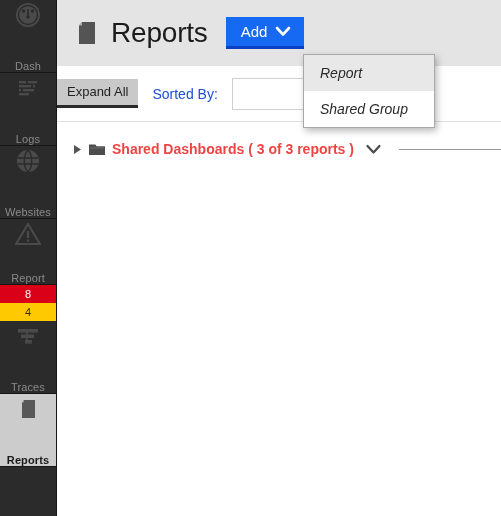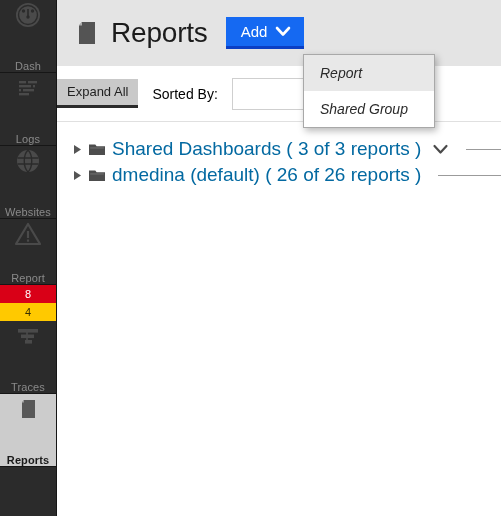--- a/index.html
+++ b/index.html
@@ -99,21 +99,21 @@
     background: #c9c9c9;
     border: none;
     border-bottom: 3px solid #2b2b2b;
     color: #1f1f1f;
     font-size: 13px;
     font-family: "Liberation Sans", sans-serif;
     padding: 6px 10px 5px;
     cursor: pointer;
     line-height: 1.1;
   }
-  #sorted-by-label { font-size: 14px; color: #000000; white-space: nowrap; }
+  #sorted-by-label { font-size: 14px; color: #1d4ed8; white-space: nowrap; }
   #sort-select {
     width: 160px; height: 32px;
     background: #ffffff;
     border: 1px solid #cfcfcf;
     display: flex; align-items: center; justify-content: flex-end;
     padding-right: 10px;
     cursor: pointer;
   }
   #sort-select .sel-val {
     flex: 1 1 auto; font-size: 13px; color: #333;
@@ -126,21 +126,21 @@
   .tree-row {
     display: flex; align-items: center;
     height: 26px;
     padding-left: 16px;
     cursor: pointer;
     gap: 7px;
   }
   .tree-row .caret svg { display:block; }
   .tree-row .folder svg { display:block; }
   .tree-row .row-label {
-    font-size: 19px; color: #0369a1; white-space: nowrap;
+    font-size: 14px; color: #ef4444; white-space: nowrap; font-weight: bold;
   }
   .tree-row .row-chev { margin-left: 4px; }
   .tree-row .row-chev svg { display:block; }
   .tree-row .row-rule {
     flex: 1 1 auto; height: 1px; background: #9b9b9b; margin-left: 10px; margin-right: -2px;
   }
 
   
   #add-menu {
     position: absolute;
@@ -303,35 +303,20 @@
         </span>
         <span class="row-label">Shared Dashboards ( 3 of 3 reports )</span>
         <span class="row-chev">
           <svg width="17" height="11" viewBox="0 0 17 11">
             <path d="M2.5 2 L8.5 8.5 L14.5 2" fill="none" stroke="#4a4a4a" stroke-width="2.2" stroke-linecap="round" stroke-linejoin="round"></path>
           </svg>
         </span>
         <span class="row-rule"></span>
       </div>
 
-      <div class="tree-row">
-        <span class="caret">
-          <svg width="9" height="11" viewBox="0 0 9 11">
-              <path d="M1 1 L8 5.5 L1 10 Z" fill="#555555"></path>
-            </svg>
-        </span>
-        <span class="folder">
-          <svg width="16" height="13" viewBox="0 0 16 13">
-            <path d="M0 1.5 L6.3 1.5 L7.6 3.2 L16 3.2 L16 12 L0 12 Z" fill="#4d4d4d"></path>
-            <rect x="1.2" y="4.4" width="13.6" height="1.1" fill="#6f6f6f"></rect>
-          </svg>
-        </span>
-        <span class="row-label">dmedina (default) ( 26 of 26 reports )</span>
-        <span class="row-rule"></span>
-      </div>
 
     </div>
 
     <div id="add-menu">
       <div class="menu-item hovered">Report</div>
       <div class="menu-item">Shared Group</div>
     </div>
 
   </div>
 </div>

